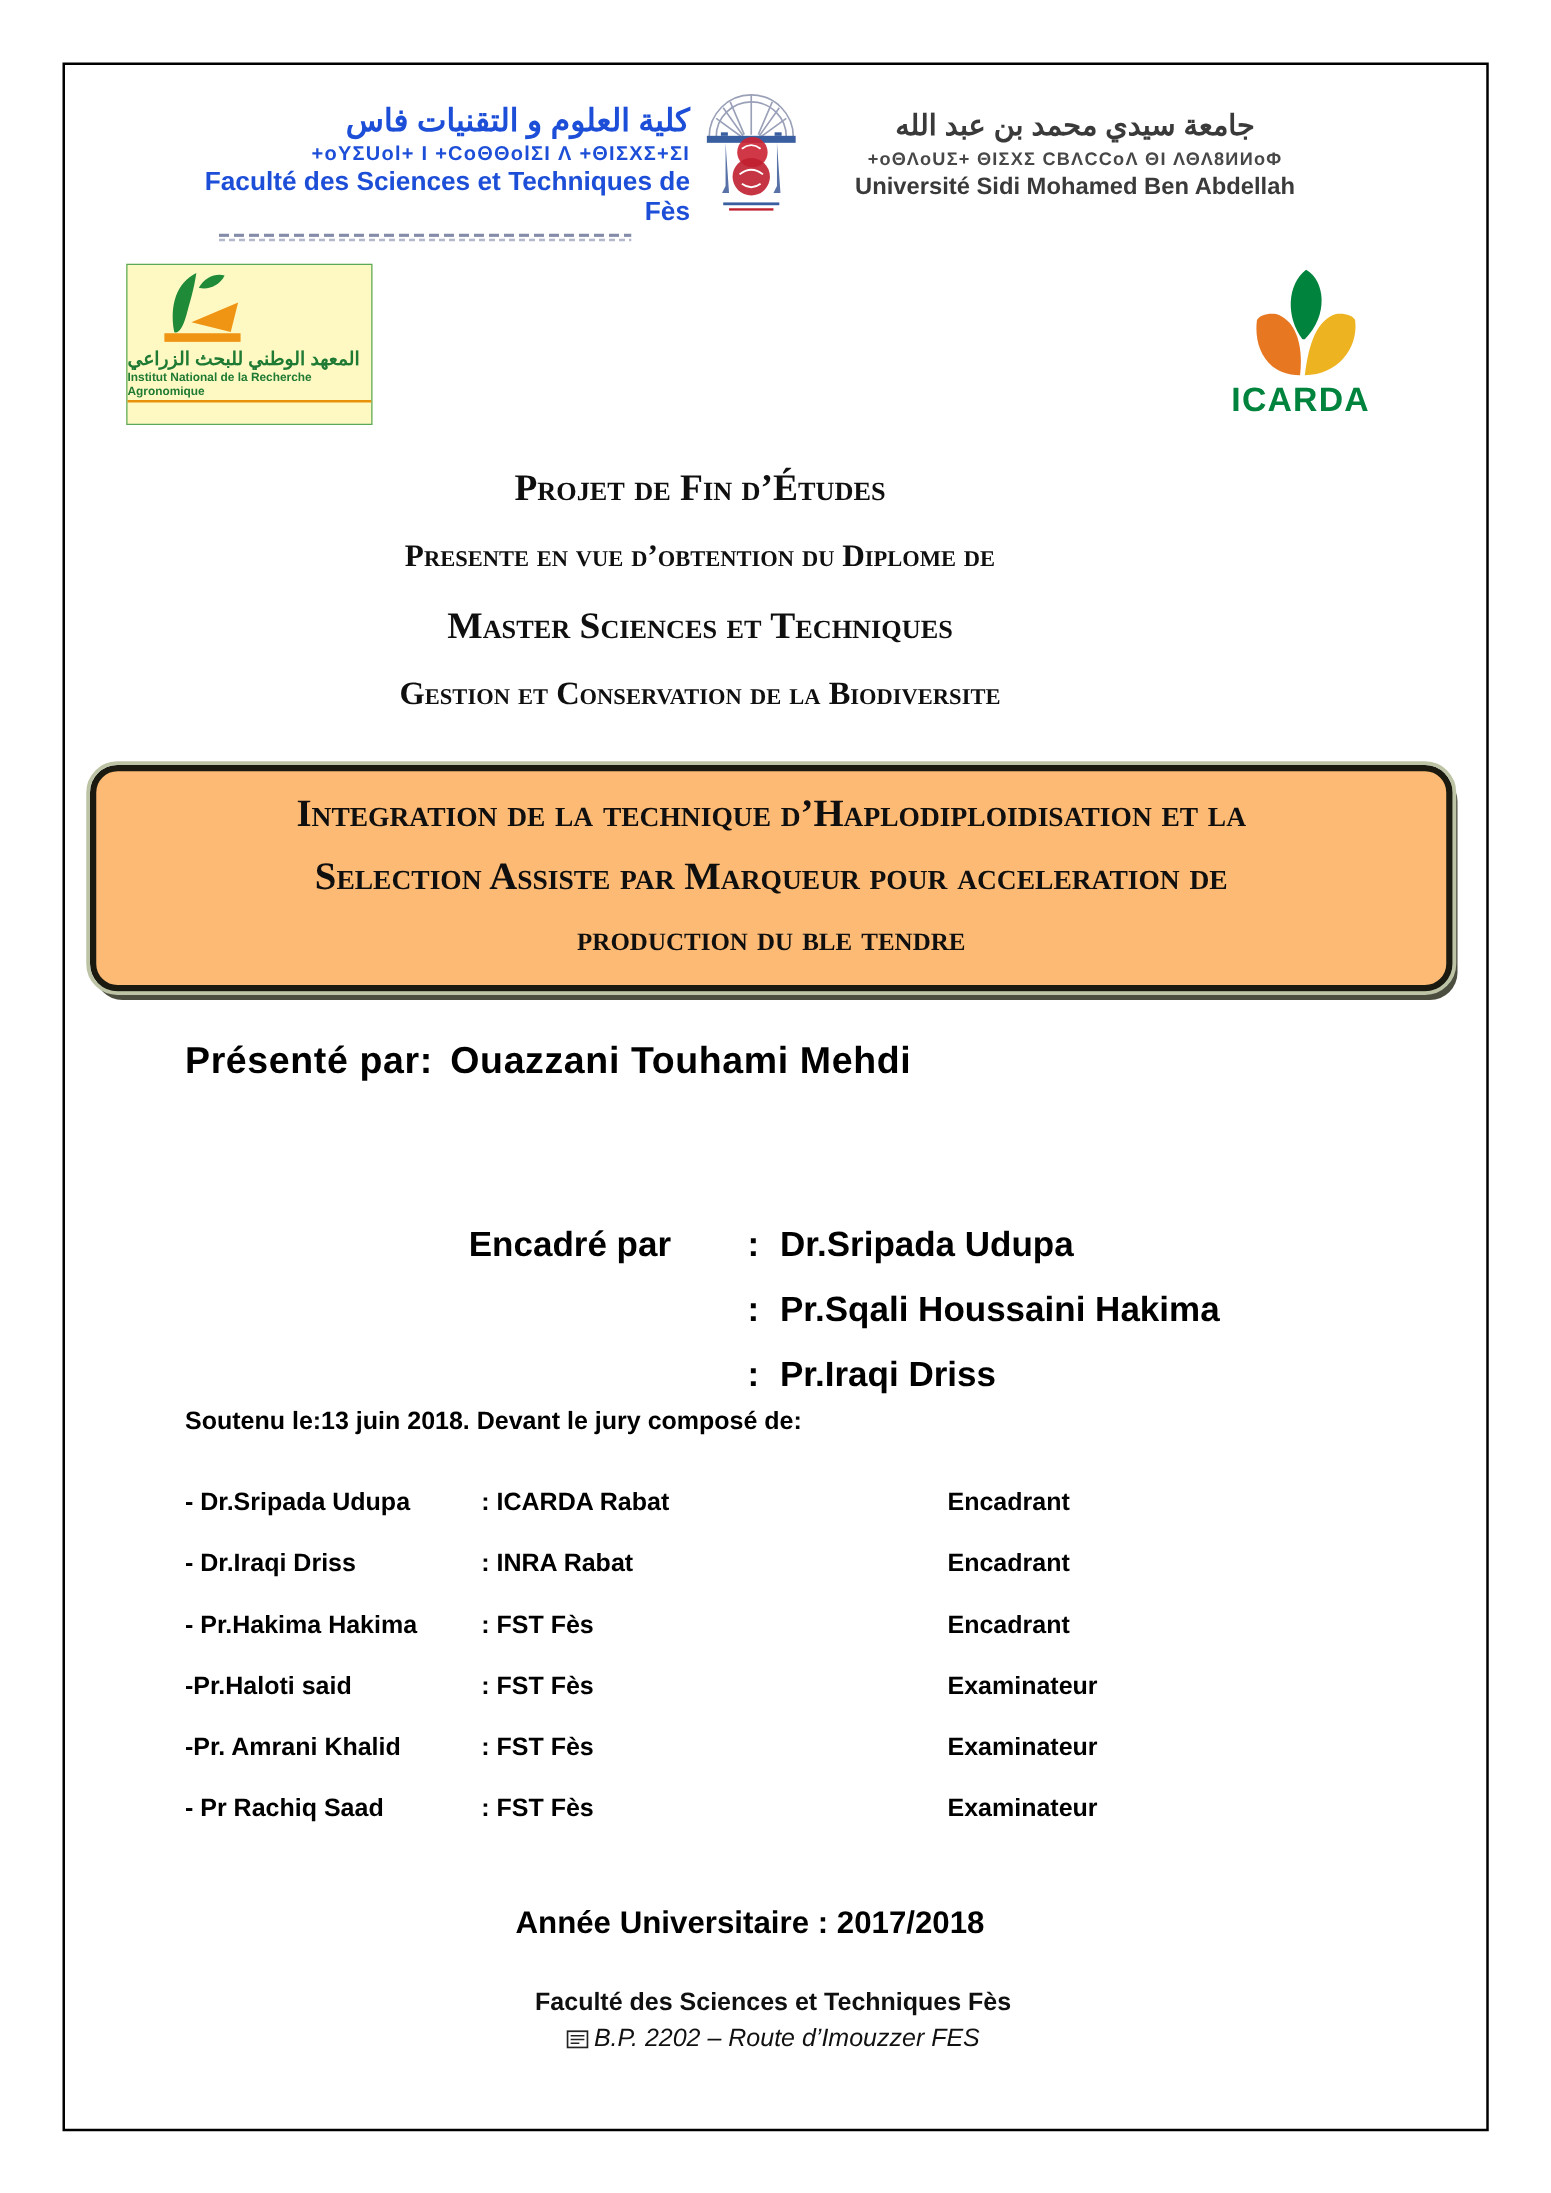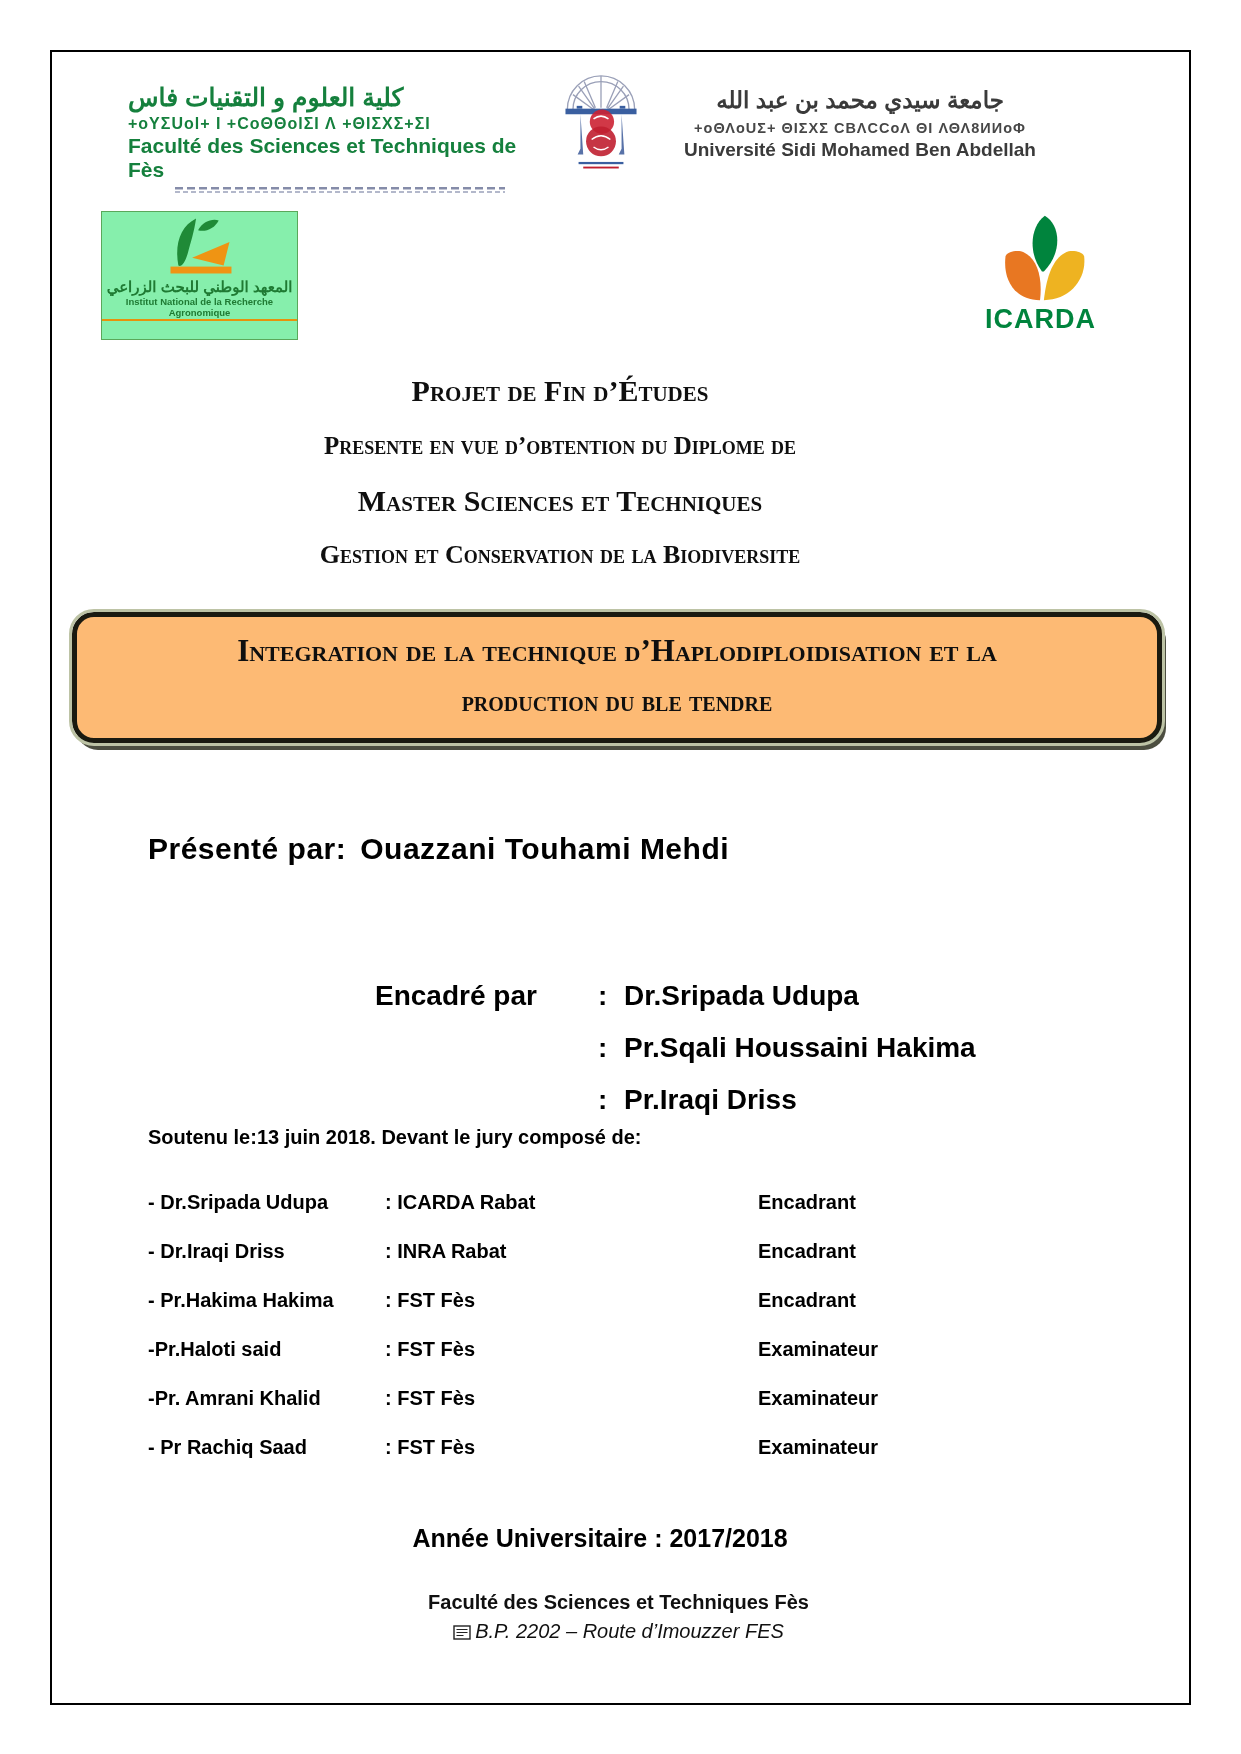--- a/index.html
+++ b/index.html
@@ -3,37 +3,37 @@
 <meta charset="utf-8">
 <style>
   html,body{margin:0;padding:0;}
   body{
     width:1241px;height:1754px;position:relative;background:#ffffff;
     font-family:"Liberation Sans", sans-serif;color:#111;overflow:hidden;
   }
   .frame{position:absolute;left:50px;top:50px;width:1137px;height:1651px;border:2px solid #000;}
 
   
-  .lh-left{position:absolute;left:128px;top:84px;width:424px;text-align:left;color:#15803d;}
+  .lh-left{position:absolute;left:128px;top:84px;width:424px;text-align:right;color:#1d4ed8;}
   .lh-left .ar{font-size:25px;font-weight:bold;line-height:1.1;}
   .lh-left .tif{font-size:16px;font-weight:bold;letter-spacing:1px;margin-top:3px;}
   .lh-left .fr{font-size:21px;font-weight:bold;margin-top:1px;}
   .dashes{margin:5px auto 0;width:330px;height:7px;
     background:
       repeating-linear-gradient(90deg,#858ca9 0 8px,transparent 8px 12px) 0 0/100% 2.5px no-repeat,
       repeating-linear-gradient(90deg,#b3b8cb 0 5px,transparent 5px 8px) 0 4.5px/100% 2px no-repeat;}
   .emblem{position:absolute;left:558px;top:62px;width:86px;height:112px;}
   .lh-right{position:absolute;left:668px;top:88px;width:384px;text-align:center;color:#3a3a3a;}
   .lh-right .ar{font-size:23px;font-weight:bold;line-height:1.1;}
   .lh-right .tif{font-size:14.5px;font-weight:bold;letter-spacing:1px;margin-top:7px;color:#474747;}
   .lh-right .fr{font-size:19px;font-weight:bold;margin-top:3px;}
 
   
   .inra{position:absolute;left:101px;top:211px;width:197px;height:129px;border:1.5px solid #5aa85a;
-        background:#86efac;text-align:center;box-sizing:border-box;}
+        background:#fef9c3;box-sizing:border-box;}
   .inra .ar{color:#1f7a33;font-size:15px;font-weight:bold;line-height:1.05;margin-top:1px;}
   .inra .fr{color:#1f7a33;font-size:9.5px;font-weight:bold;display:inline-block;
             border-bottom:2px solid #e8920c;padding-bottom:1px;margin-top:1px;}
   .icarda{position:absolute;left:958px;top:212px;width:165px;text-align:center;}
   .icarda .label{font-size:27px;font-weight:bold;color:#00843d;letter-spacing:1px;margin-top:-3px;
                  font-family:"Liberation Sans", sans-serif;}
 
   
   .sc{font-family:"Liberation Serif", serif;font-variant:small-caps;font-weight:bold;color:#0f0f0f;}
   .headings{position:absolute;left:40px;top:374px;width:1040px;text-align:center;}
@@ -142,20 +142,21 @@
 
 <div class="headings">
   <div class="sc h1">Projet de Fin d’Études</div>
   <div class="sc h2">Presente en vue d’obtention du Diplome de</div>
   <div class="sc h3">Master Sciences et Techniques</div>
   <div class="sc h4">Gestion et Conservation de la Biodiversite</div>
 </div>
 
 <div class="title-box">
   <div class="sc t1">Integration de la technique d’Haplodiploidisation et la</div>
+  <div class="sc t2">Selection Assiste par Marqueur pour acceleration de</div>
   <div class="sc t3">production du ble tendre</div>
 </div>
 
 <div class="comic presented">
   <span>Présenté par:</span><span class="name">Ouazzani Touhami Mehdi</span>
 </div>
 
 <div class="comic supervised">
   <div class="sup-row">
     <span class="sup-label">Encadré par</span>

